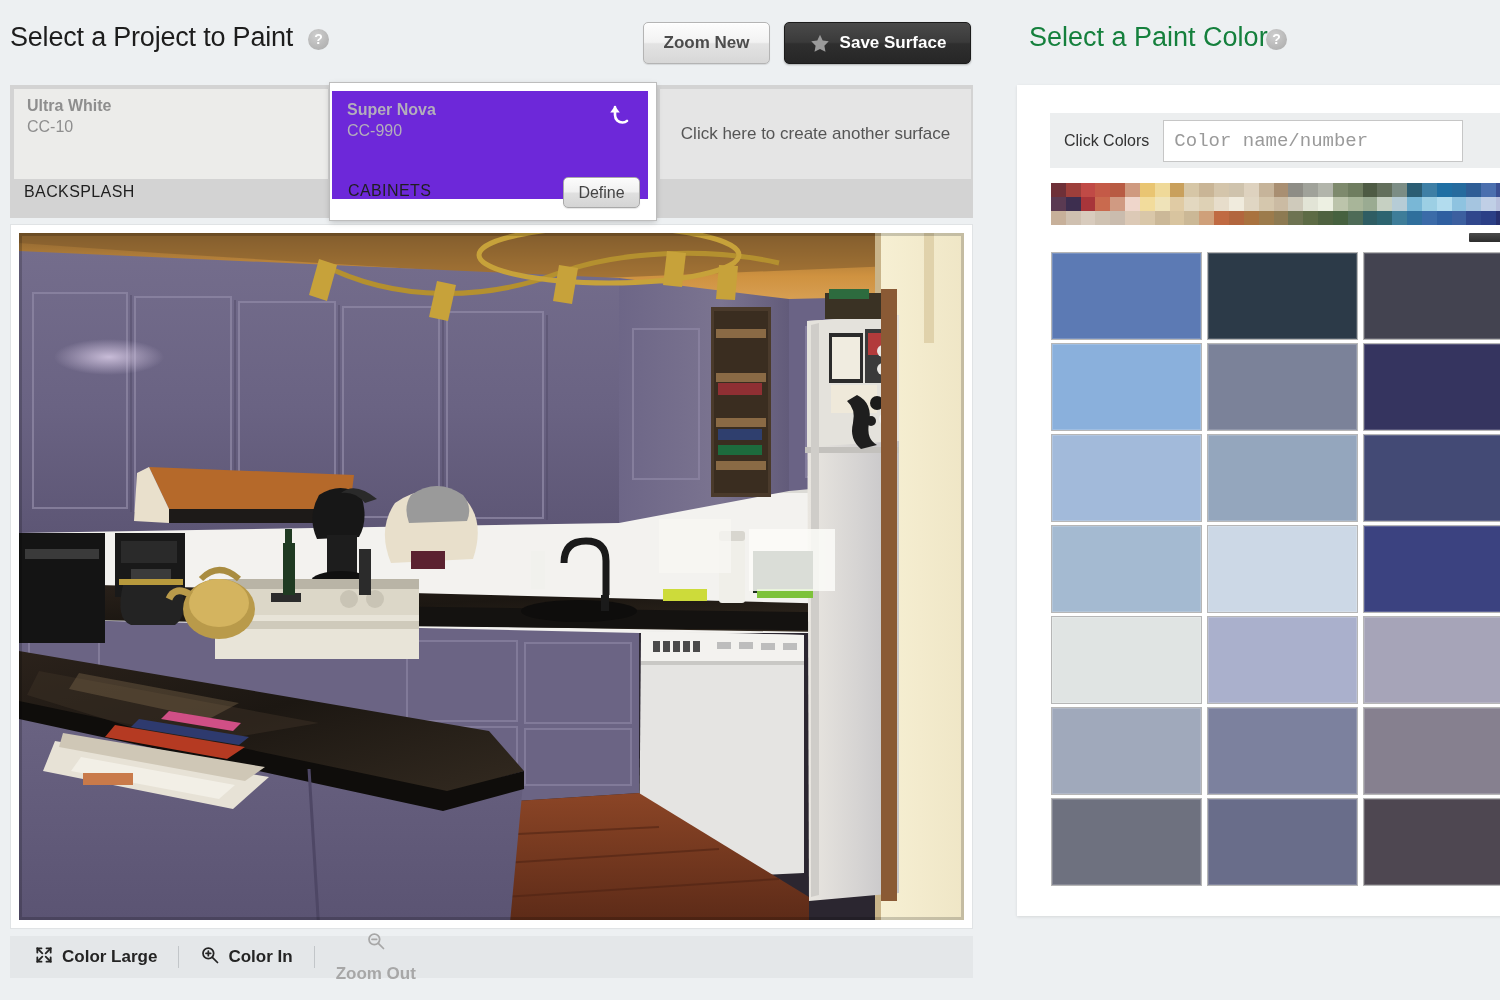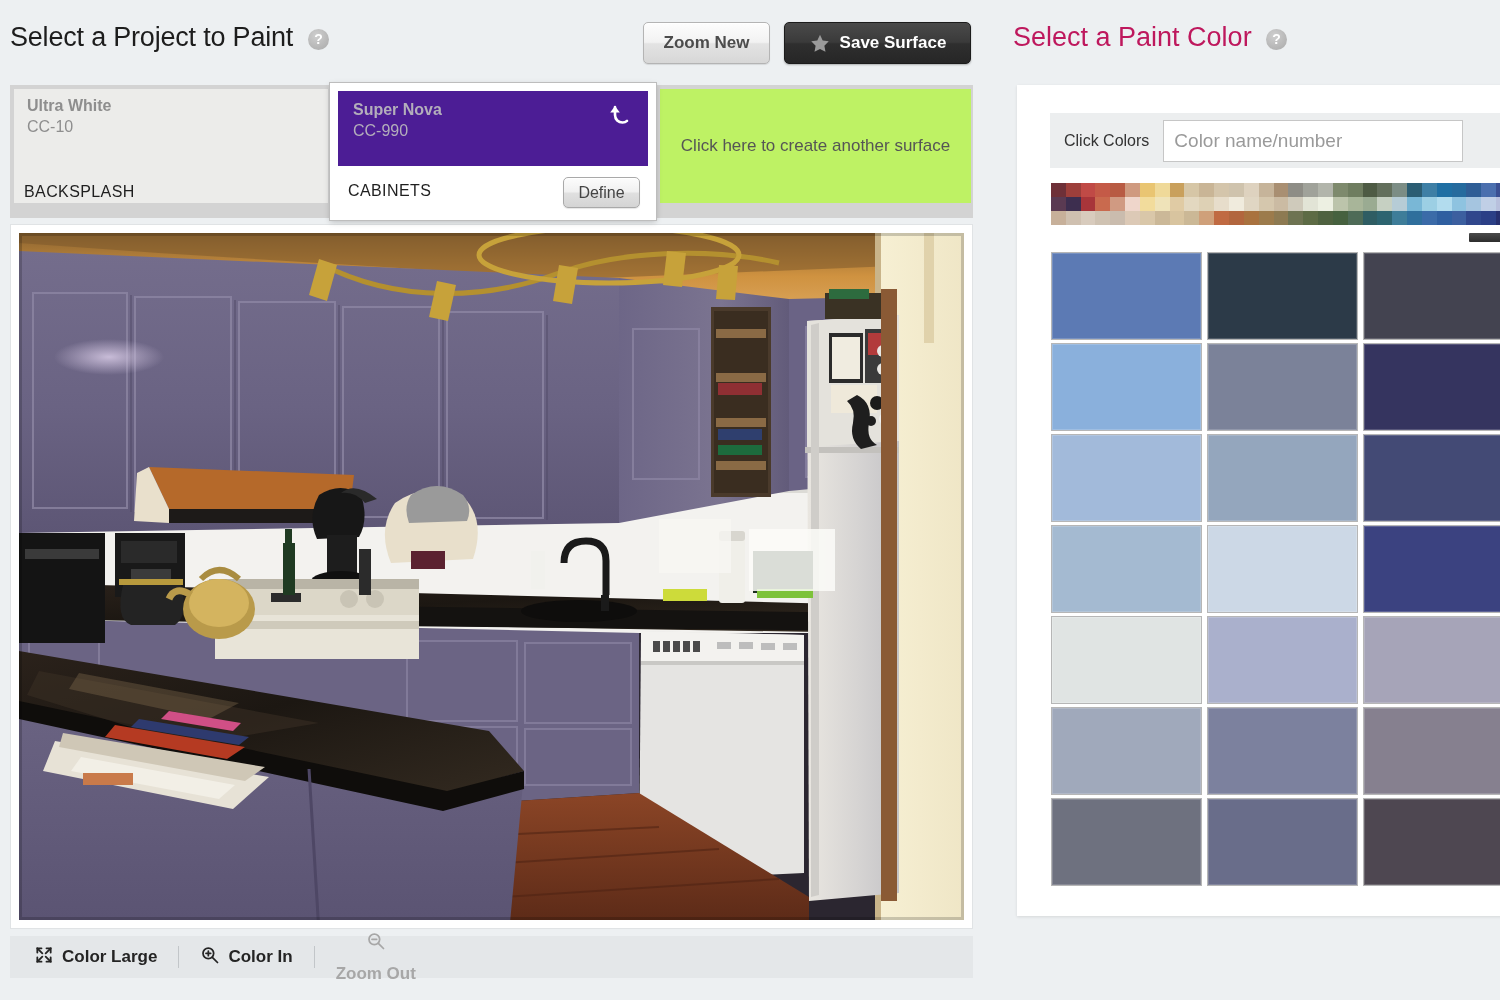--- a/index.html
+++ b/index.html
@@ -51,21 +51,21 @@
   .star-icon { display:inline-block; width:22px; height:21px; flex:0 0 auto; }
 
   
   .surfaces {
     position: absolute; left: 10px; top: 85px; width: 963px; height: 133px;
     background: #d3d3d3; display: flex;
   }
   .surface-cell {
     position: relative; width: 322px; height: 133px; flex: 0 0 auto;
   }
-  .sc-swatch { position: absolute; left: 4px; top: 4px; right: 4px; height: 114px; }
+  .sc-swatch { position: absolute; left: 4px; top: 4px; right: 4px; height: 90px; }
   .sc-name {
     position: absolute; left: 13px; top: 8px; font-size: 16px; font-weight: bold;
     font-family: "Liberation Sans", sans-serif;
   }
   .sc-code {
     position: absolute; left: 13px; top: 29px; font-size: 16px;
     font-family: "Liberation Sans", sans-serif;
   }
   .sc-label {
     position: absolute; left: 14px; bottom: 17px; font-size: 16px;
@@ -74,36 +74,36 @@
   
   .cell1 .sc-swatch { background: #ececea; }
   .cell1 .sc-name, .cell1 .sc-code { color: #8e8e8e; }
 
   
   .cell2 {
     background: #ffffff; border: 2px solid #ffffff;
     box-shadow: 0 0 0 1px #bdbdbd, 0 2px 6px rgba(0,0,0,.22);
     z-index: 5; width: 326px; margin-left: -2px; height: 137px; margin-top: -2px;
   }
-  .cell2 .sc-swatch { background: #4c1d95; left: 6px; top: 6px; right: 6px; height: 75px; }
+  .cell2 .sc-swatch { background: #6d28d9; left: 0; top: 6px; right: 6px; height: 108px; }
   .cell2 .sc-name { color: #b3aebb; left: 15px; top: 10px; }
   .cell2 .sc-code { color: #b3aebb; left: 15px; top: 31px; }
   .cell2 .sc-label { color: #1f1f1f; left: 16px; bottom: 18px; }
   .undo-icon { position: absolute; right: 16px; top: 12px; width: 24px; height: 24px; }
   .btn-define {
     position: absolute; right: 14px; bottom: 10px; width: 77px; height: 31px;
     border-radius: 5px; font-size: 16px; color: #444;
     background: linear-gradient(to bottom, #fcfcfc 0%, #f0f0f0 48%, #e0e0e0 52%, #d4d4d4 100%);
     border: 1px solid #a9a9a9; box-shadow: inset 0 1px 0 #fff, 0 1px 1px rgba(0,0,0,.10);
     display:flex; align-items:center; justify-content:center; cursor: pointer;
     font-family: "Liberation Sans", sans-serif;
   }
   
   .cell3 { width: 319px; }
-  .cell3 .sc-swatch { background: #bef264; display: flex; align-items: center; justify-content: center; }
+  .cell3 .sc-swatch { background: #e5e5e5; display: flex; align-items: center; justify-content: center; }
   .cell3-text { font-size: 17px; color: #555; font-family: "Liberation Sans", sans-serif; }
 
   
   .photo-panel {
     position: absolute; left: 10px; top: 224px; width: 963px; height: 705px;
     background: #ffffff; border: 1px solid #e0e3e5; padding: 8px;
   }
   .photo { position: relative; width: 945px; height: 687px; overflow: hidden; background: #2b2630; }
 
   
@@ -111,36 +111,36 @@
     position: absolute; left: 10px; top: 936px; width: 963px; height: 42px;
     background: #e4e7e9; display: flex; align-items: center; padding-left: 24px; gap: 0;
   }
   .tb-item { display: flex; align-items: center; gap: 8px; font-size: 17px; font-weight: bold;
              color: #242424; cursor: pointer; font-family: "Liberation Sans", sans-serif; }
   .tb-item.disabled { color: #a7a7a7; cursor: default; flex-direction: column; }
   .tb-sep { width: 1px; height: 22px; background: #c2c6c9; margin: 0 21px; }
 
   
   .right-col { position: absolute; left: 1010px; top: 0; width: 490px; height: 1000px; }
-  .right-title { position: absolute; left: 3px; top: 22px; font-size: 27px; color: #be185d; white-space: nowrap; }
+  .right-title { position: absolute; left: 19px; top: 22px; font-size: 27px; color: #15803d; white-space: nowrap; }
   .rt-help { position: absolute; top: 29px; }
 
   .color-panel {
     position: absolute; left: 7px; top: 85px; width: 493px; height: 831px;
     background: #ffffff; box-shadow: 0 1px 3px rgba(0,0,0,.10);
   }
   .search-bar {
     position: absolute; left: 33px; top: 28px; width: 461px; height: 55px;
     background: #eceeef; display: flex; align-items: center; padding-left: 14px; gap: 14px;
   }
   .search-label { font-size: 16px; color: #333; font-family: "Liberation Sans", sans-serif; }
   .search-input {
     width: 300px; height: 42px; border: 1px solid #c6c6c6; background: #fff;
     font-size: 19px; color: #333; padding: 0 10px;
-    font-family: Liberation Sans, sans-serif;
+    font-family: Liberation Mono, monospace;
   }
   .search-input::placeholder { color: #9a9a9a; }
 
   .mini-strip {
     position: absolute; left: 34px; top: 98px; width: 460px; height: 42px;
     display: grid; grid-template-rows: 1fr 1fr 1fr; grid-auto-flow: column; overflow: hidden;
   }
   .mini-strip i { display: block; width: 100%; height: 100%; }
   .strip-scroll {
     position: absolute; left: 452px; top: 148px; width: 48px; height: 9px;

